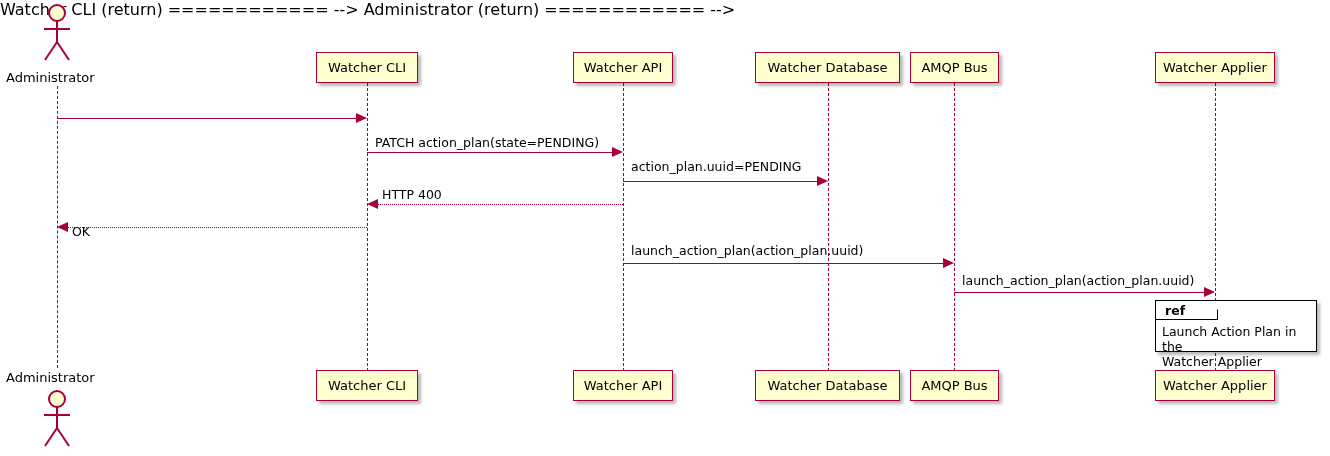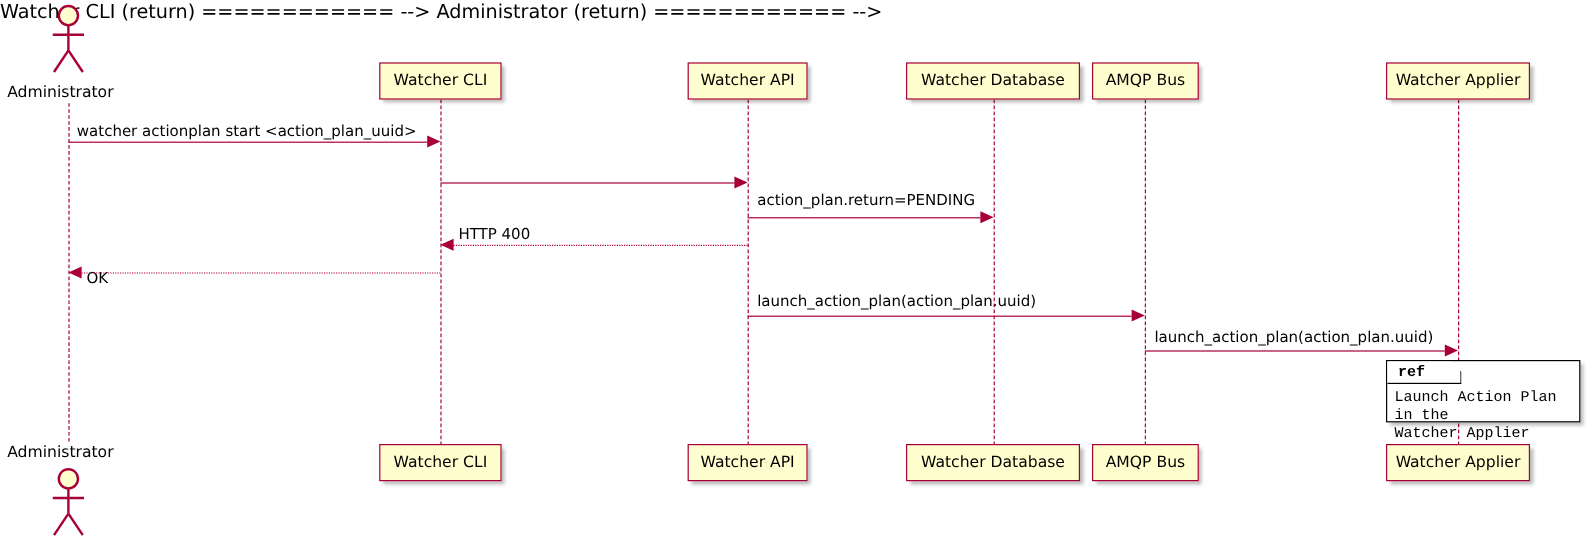--- a/index.html
+++ b/index.html
@@ -142,30 +142,30 @@
   <div class="actor-label" style="left:6px; top:71px;">Administrator</div>
 
   
   <div class="participant" style="left:316px; top:52px; width:102px; height:31px;">Watcher CLI</div>
   <div class="participant" style="left:573px; top:52px; width:100px; height:31px;">Watcher API</div>
   <div class="participant" style="left:755px; top:52px; width:145px; height:31px;">Watcher Database</div>
   <div class="participant" style="left:910px; top:52px; width:89px; height:31px;">AMQP Bus</div>
   <div class="participant" style="left:1155px; top:52px; width:120px; height:31px;">Watcher Applier</div>
 
   
-  <div class="msg-label" style="left:64px; top:103px;">watcher actionplan start &lt;action_plan_uuid&gt;</div>
   <div class="msg-line" style="left:57px; top:118px; width:299px;"></div>
   <div class="arrowhead right" style="left:356px; top:113px;"></div>
 
   
+  <div class="msg-label" style="left:375px; top:137px;">PATCH action_plan(state=PENDING)</div>
   <div class="msg-line" style="left:367px; top:152px; width:245px;"></div>
   <div class="arrowhead right" style="left:612px; top:147px;"></div>
 
   
-  <div class="msg-label" style="left:631px; top:161px;">action_plan.return=PENDING</div>
+  <div class="msg-label" style="left:631px; top:161px;">action_plan.uuid=PENDING</div>
   <div class="msg-line" style="left:623px; top:181px; width:194px;"></div>
   <div class="arrowhead right" style="left:817px; top:176px;"></div>
 
    Watcher CLI (return) ============ --&gt;
   <div class="msg-label" style="left:382px; top:189px;">HTTP 400</div>
   <div class="msg-line dotted" style="left:378px; top:204px; width:245px;"></div>
   <div class="arrowhead left" style="left:367px; top:199px;"></div>
 
    Administrator (return) ============ --&gt;
   <div class="msg-label" style="left:72px; top:226px;">OK</div>
@@ -176,21 +176,21 @@
   <div class="msg-label" style="left:631px; top:245px;">launch_action_plan(action_plan.uuid)</div>
   <div class="msg-line" style="left:623px; top:263px; width:320px;"></div>
   <div class="arrowhead right" style="left:943px; top:258px;"></div>
 
   
   <div class="msg-label" style="left:962px; top:275px;">launch_action_plan(action_plan.uuid)</div>
   <div class="msg-line" style="left:954px; top:292px; width:250px;"></div>
   <div class="arrowhead right" style="left:1204px; top:287px;"></div>
 
   
-  <div class="ref-box" style="left:1155px; top:300px; width:162px; height:52px;font-family:Liberation Mono, monospace;">
+  <div class="ref-box" style="left:1155px; top:300px; width:162px; height:52px;">
     <div class="ref-tab" style="width:62px;">ref</div>
     <div class="ref-body">Launch Action Plan in the
 Watcher Applier</div>
   </div>
 
   
   <div class="participant" style="left:316px; top:370px; width:102px; height:31px;">Watcher CLI</div>
   <div class="participant" style="left:573px; top:370px; width:100px; height:31px;">Watcher API</div>
   <div class="participant" style="left:755px; top:370px; width:145px; height:31px;">Watcher Database</div>
   <div class="participant" style="left:910px; top:370px; width:89px; height:31px;">AMQP Bus</div>

